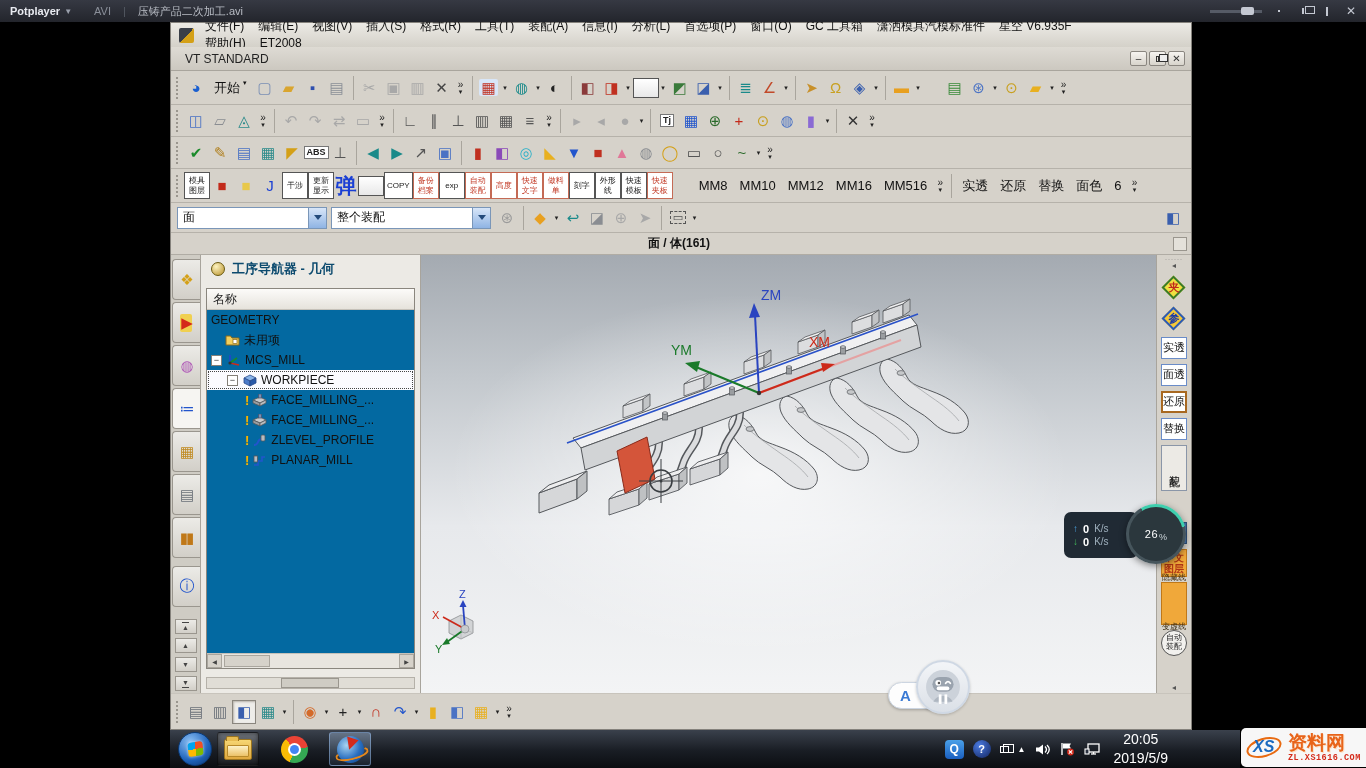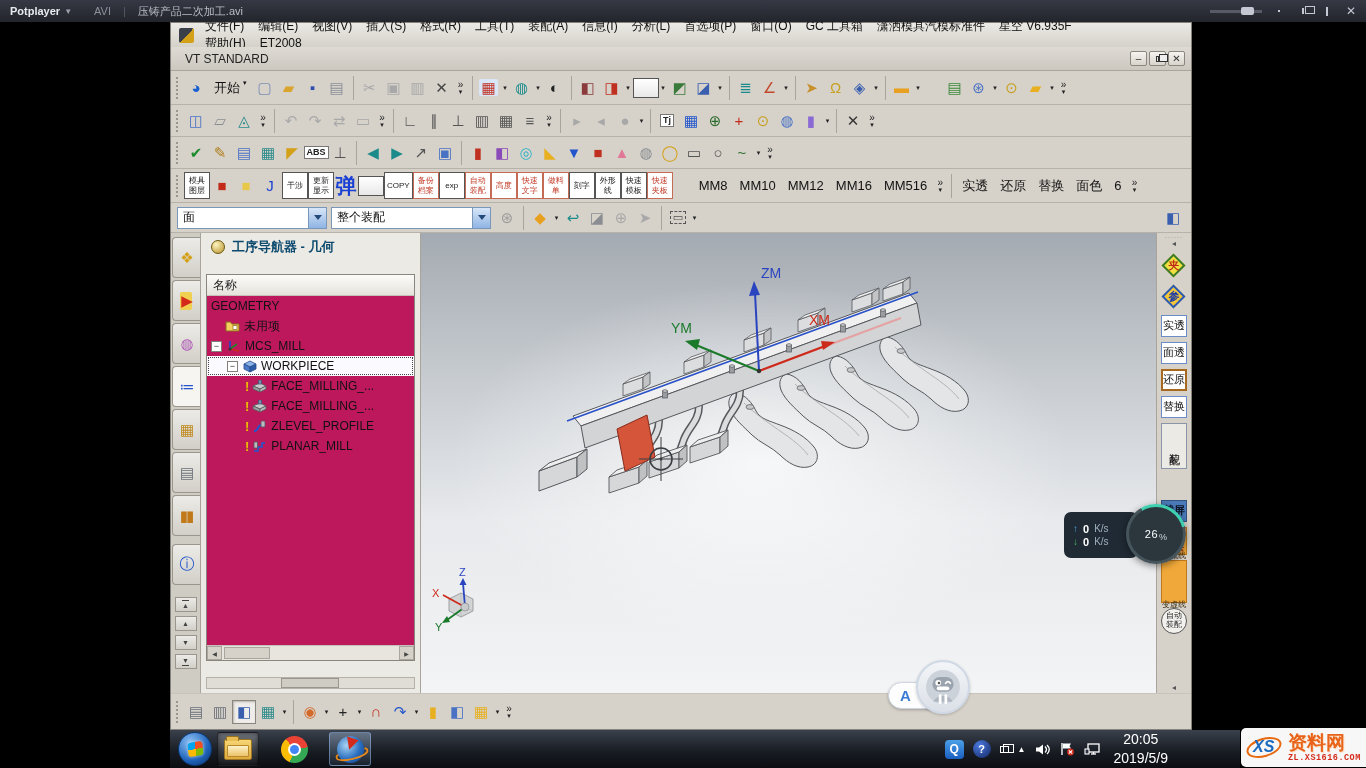--- a/index.html
+++ b/index.html
@@ -81,21 +81,21 @@
   .rtab.gapabove{margin-top:6px;}
   .rnav{width:22px;height:15px;border:1px solid #9a968e;background:linear-gradient(#ecebe7,#d2cfc8);font-size:7px;color:#444;display:flex;align-items:center;justify-content:center;padding:0;margin-top:2px;}
   .rnav.first{margin-top:10px;}
   .rnav i{font-style:normal;display:block;line-height:1;}
   .rnav.endstop i{border-top:1px solid #444;padding-top:1px;}
   .rnav.endstop2 i{border-bottom:1px solid #444;padding-bottom:1px;}
 
   .navpanel{width:220px;background:#eceae5;border-right:1px solid #a8a49c;display:flex;flex-direction:column;flex:none;}
   .nav-title{height:28px;display:flex;align-items:center;gap:7px;font-size:13px;font-weight:bold;color:#0c4a6e;padding:0 10px;flex:none;}
   .nav-title .nicon{width:14px;height:14px;border-radius:50%;background:radial-gradient(circle at 35% 30%,#fdf3c0,#b8912a);border:1px solid #6a5a10;flex:none;}
-  .nav-box{margin:13px 5px;border:1px solid #8a867e;background:#be185d;flex:1;display:flex;flex-direction:column;min-height:0;}
+  .nav-box{margin:5px 5px;border:1px solid #8a867e;background:#0369a1;flex:1;display:flex;flex-direction:column;min-height:0;}
   .nav-colhdr{height:21px;background:linear-gradient(#fcfbf9,#e6e3dc);border-bottom:1px solid #c5c1b9;font-size:12px;color:#222;padding-left:6px;display:flex;align-items:center;flex:none;}
   .tree{flex:1;overflow:hidden;}
   .trow{height:20px;display:flex;align-items:center;font-size:12px;color:#111;white-space:nowrap;padding-left:4px;}
   .trow .ind{flex:none;display:inline-block;}
   .trow.selected{outline:1px dotted #444;outline-offset:-2px;background:#fbfbff;}
   .expander{width:11px;height:11px;border:1px solid #848078;background:#fff;font-size:9px;line-height:8px;text-align:center;color:#333;margin-right:4px;flex:none;padding:0;}
   .bulb{color:#f2b50a;font-weight:bold;font-size:13px;margin:0 3px 0 0;text-shadow:0 0 1px #8a6a00;flex:none;}
   .ticon{margin-right:4px;flex:none;display:inline-flex;}
   .hscroll{height:15px;border-top:1px solid #c5c1b9;display:flex;align-items:center;background:#e8e5df;flex:none;}
   .hs-btn{width:15px;height:14px;border:1px solid #aaa69e;background:#d6d2ca;font-size:6px;color:#444;display:flex;align-items:center;justify-content:center;padding:0;}
@@ -606,20 +606,24 @@
           <button class="tico dashed">
             <b style="color: rgb(85, 85, 85);">▭</b>
           </button>
           <button class="tdrop">▾</button>
         </div>
       <button class="tico sel-endcube">
           <b style="color:#3a5fae">◧</b>
         </button>
     </div>
 
+    <div class="prompt">
+      <span>面 / 体(161)</span>
+      <span class="pbox"></span>
+    </div>
 
     <div class="main">
 
       <div class="resbar">
           <button class="rtab ">
             <b style="color: rgb(212, 160, 23);">❖</b>
           </button>
           <button class="rtab ">
             <b style="color: rgb(212, 42, 26); background: rgb(240, 208, 80); border-radius: 2px; padding: 0px 1px;">▶</b>
           </button>

